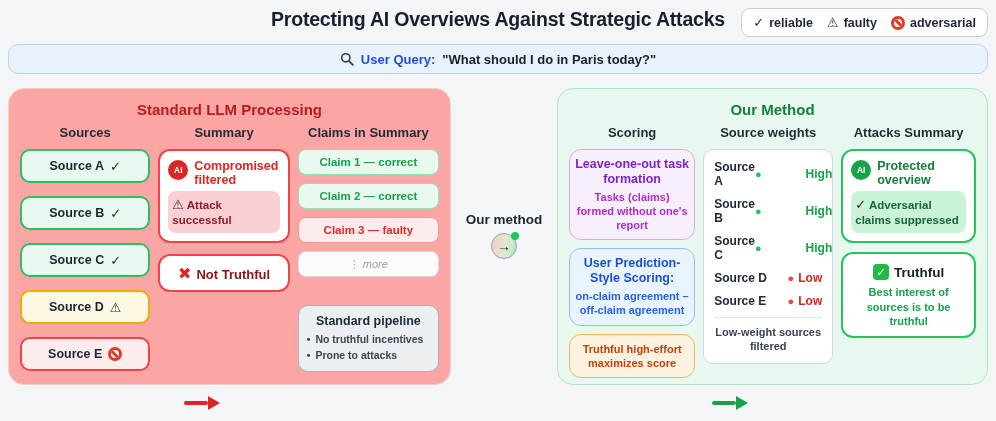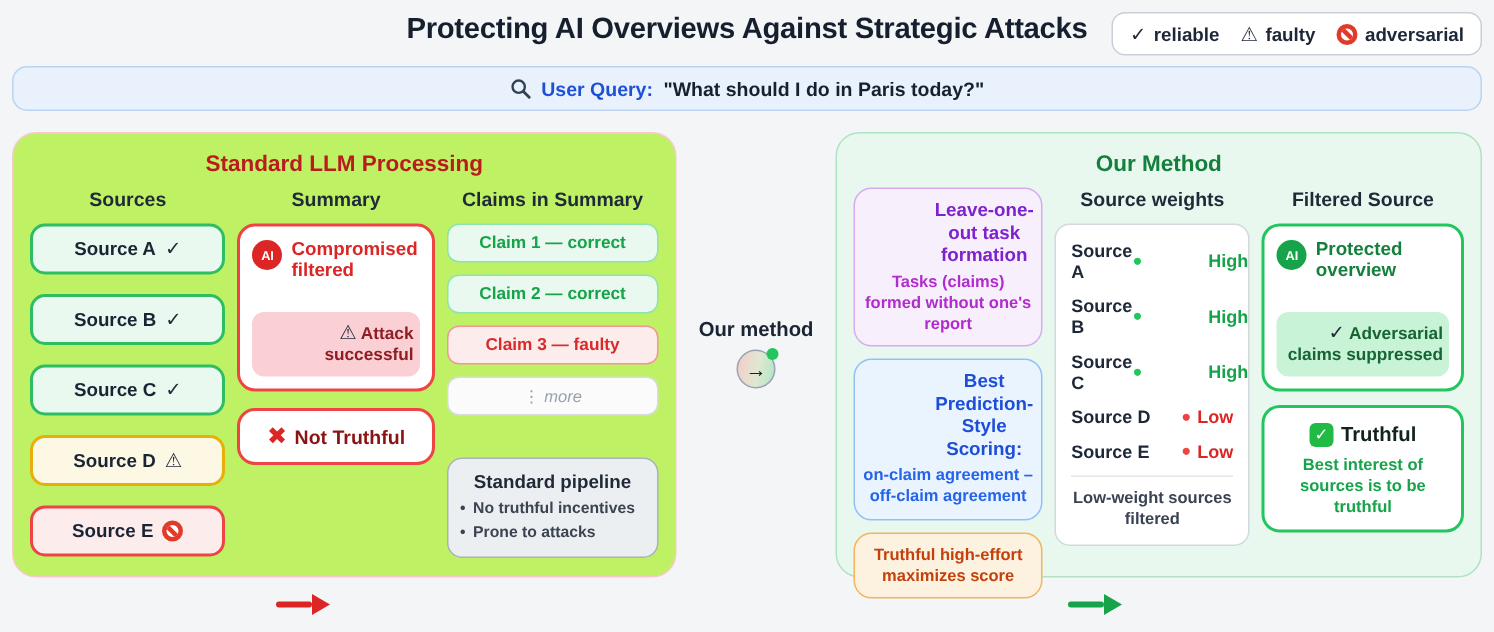--- a/index.html
+++ b/index.html
@@ -40,21 +40,21 @@
   .banner {
     position: absolute; top: 44px; left: 8px; width: 980px; height: 30px;
     background: #e9f2fc; border: 1.5px solid #b9d3f0; border-radius: 10px;
     display: flex; align-items: center; justify-content: center; gap: 7px;
   }
   .q-label { font-size: 13px; font-weight: 800; color: #1d4fd8; }
   .q-text  { font-size: 13px; font-weight: 600; color: #16202e; }
 
   
   .panel { position: absolute; top: 88px; height: 297px; border-radius: 16px; padding: 9px 11px; }
-  .panel.left  { left: 8px;  width: 443px; background: #bef264; border: 1.5px solid #f6caca; }
+  .panel.left  { left: 8px;  width: 443px; background: #fca5a5; border: 1.5px solid #f6caca; }
   .panel.right { left: 557px; width: 431px; background: #e9f8ef; border: 1.5px solid #afe3c3; }
   .panel-title { text-align: center; font-size: 15px; font-weight: 800; margin: 3px 0 7px; }
   .panel-title.red   { color: #b91c1c; }
   .panel-title.green { color: #15803d; }
   .cols { display: flex; justify-content: space-between; gap: 8px; }
   .col  { display: flex; flex-direction: column; }
   .col-header { text-align: center; font-size: 13px; font-weight: 800; color: #1f2937; margin-bottom: 9px; }
 
   
   .col.sources { width: 131px; }
@@ -78,21 +78,21 @@
     flex: 0 0 auto; width: 20px; height: 20px; border-radius: 50%;
     display: flex; align-items: center; justify-content: center;
     color: #fff; font-size: 8.5px; font-weight: 800; margin-top: 1px;
   }
   .ai-badge.red   { background: #dc2626; }
   .ai-badge.green { background: #16a34a; }
   .card-title { font-size: 12.5px; font-weight: 800; line-height: 1.15; }
   .card-title.red   { color: #dc2626; }
   .card-title.green { color: #15803d; }
   .note-box {
-    margin-top: 20px; border-radius: 8px; padding: 6px 4px; text-align: right;
+    margin-top: 3px; border-radius: 8px; padding: 6px 4px; text-align: left;
     font-size: 11.5px; font-weight: 700; line-height: 1.25;
   }
   .note-box.pink  { background: #fbd0d5; color: #8f1d24; }
   .note-box.mint  { background: #c9f3d6; color: #166534; }
   .truth-card { text-align: center; }
   .tt-row { display: flex; align-items: center; justify-content: center; gap: 5px; margin-top: 2px; }
   .x-icon { color: #dc2626; font-size: 16px; font-weight: 800; line-height: 1; }
   .tt-title-red   { font-size: 13px; font-weight: 800; color: #8c1313; }
   .tt-title-green { font-size: 13.5px; font-weight: 800; color: #11231a; }
   .tt-sub-red   { margin-top: 5px; font-size: 11px; font-weight: 700; color: #dc2626; line-height: 1.3; }
@@ -133,21 +133,21 @@
   .conn-arrow { font-size: 14px; font-weight: 800; color: #14202e; line-height: 1; }
   .conn-dot { position: absolute; top: -2px; right: -3px; width: 8px; height: 8px; border-radius: 50%; background: #22c55e; }
 
   
   .col.scoring { width: 133px; }
   .scoring-stack { gap: 8px; }
   .score-card { border-radius: 12px; padding: 7px 5px; text-align: center; line-height: 1.2; }
   .score-card.purple { background: #f8effc; border: 1.5px solid #d7aaf0; }
   .score-card.blue   { background: #eaf4fe; border: 1.5px solid #8fc1f7; }
   .score-card.orange { background: #fdf2e0; border: 1.5px solid #f3b45c; }
-  .sc-title  { font-size: 12.5px; font-weight: 800; margin-left: 48px; }
+  .sc-title  { font-size: 12.5px; font-weight: 800; }
   .sc-title.purple { color: #7e22ce; }
   .sc-title.blue   { color: #1d4ed8; }
   .sc-sub { font-size: 11px; font-weight: 700; margin-top: 4px; line-height: 1.25; }
   .sc-sub.magenta { color: #b02ccd; }
   .sc-sub.blue    { color: #2563eb; }
   .sc-text-orange { font-size: 11px; font-weight: 800; color: #c2410c; line-height: 1.3; }
 
   
   .col.weights { width: 130px; }
   .weights-card { background: #fff; border: 1.5px solid #d3d8de; border-radius: 10px; padding: 10px 10px 9px; }
@@ -292,27 +292,28 @@
       <span class="conn-arrow">→</span>
       <span class="conn-dot"></span>
     </div>
   </div>
 
   <div class="panel right">
     <div class="panel-title green">Our Method</div>
     <div class="cols">
 
       <div class="col scoring">
+        <div class="col-header">Scoring</div>
         <div class="stack scoring-stack">
           <div class="score-card purple">
             <div class="sc-title purple">Leave-one-out task formation</div>
             <div class="sc-sub magenta">Tasks (claims) formed without one's report</div>
           </div>
           <div class="score-card blue">
-            <div class="sc-title blue">Best Prediction-Style Scoring:</div>
+            <div class="sc-title blue">User Prediction-Style Scoring:</div>
             <div class="sc-sub blue">on-claim agreement – off-claim agreement</div>
           </div>
           <div class="score-card orange">
             <div class="sc-text-orange">Truthful high-effort maximizes score</div>
           </div>
         </div>
       </div>
 
       <div class="col weights">
         <div class="col-header">Source weights</div>
@@ -351,21 +352,21 @@
               <span class="w-dot low">●</span>
               <span class="w-level low">Low</span>
             </span>
           </div>
           <hr class="w-divider">
           <div class="w-footer">Low-weight sources filtered</div>
         </div>
       </div>
 
       <div class="col filtered">
-        <div class="col-header">Filtered Source</div>
+        <div class="col-header">Attacks Summary</div>
         <div class="stack filtered-stack">
           <div class="sum-card greenb">
             <div class="card-head">
               <span class="ai-badge green">AI</span>
               <span class="card-title green">Protected overview</span>
             </div>
             <div class="note-box mint">
               <span class="glyph-check">✓</span>
               <span>Adversarial claims suppressed</span>
             </div>

